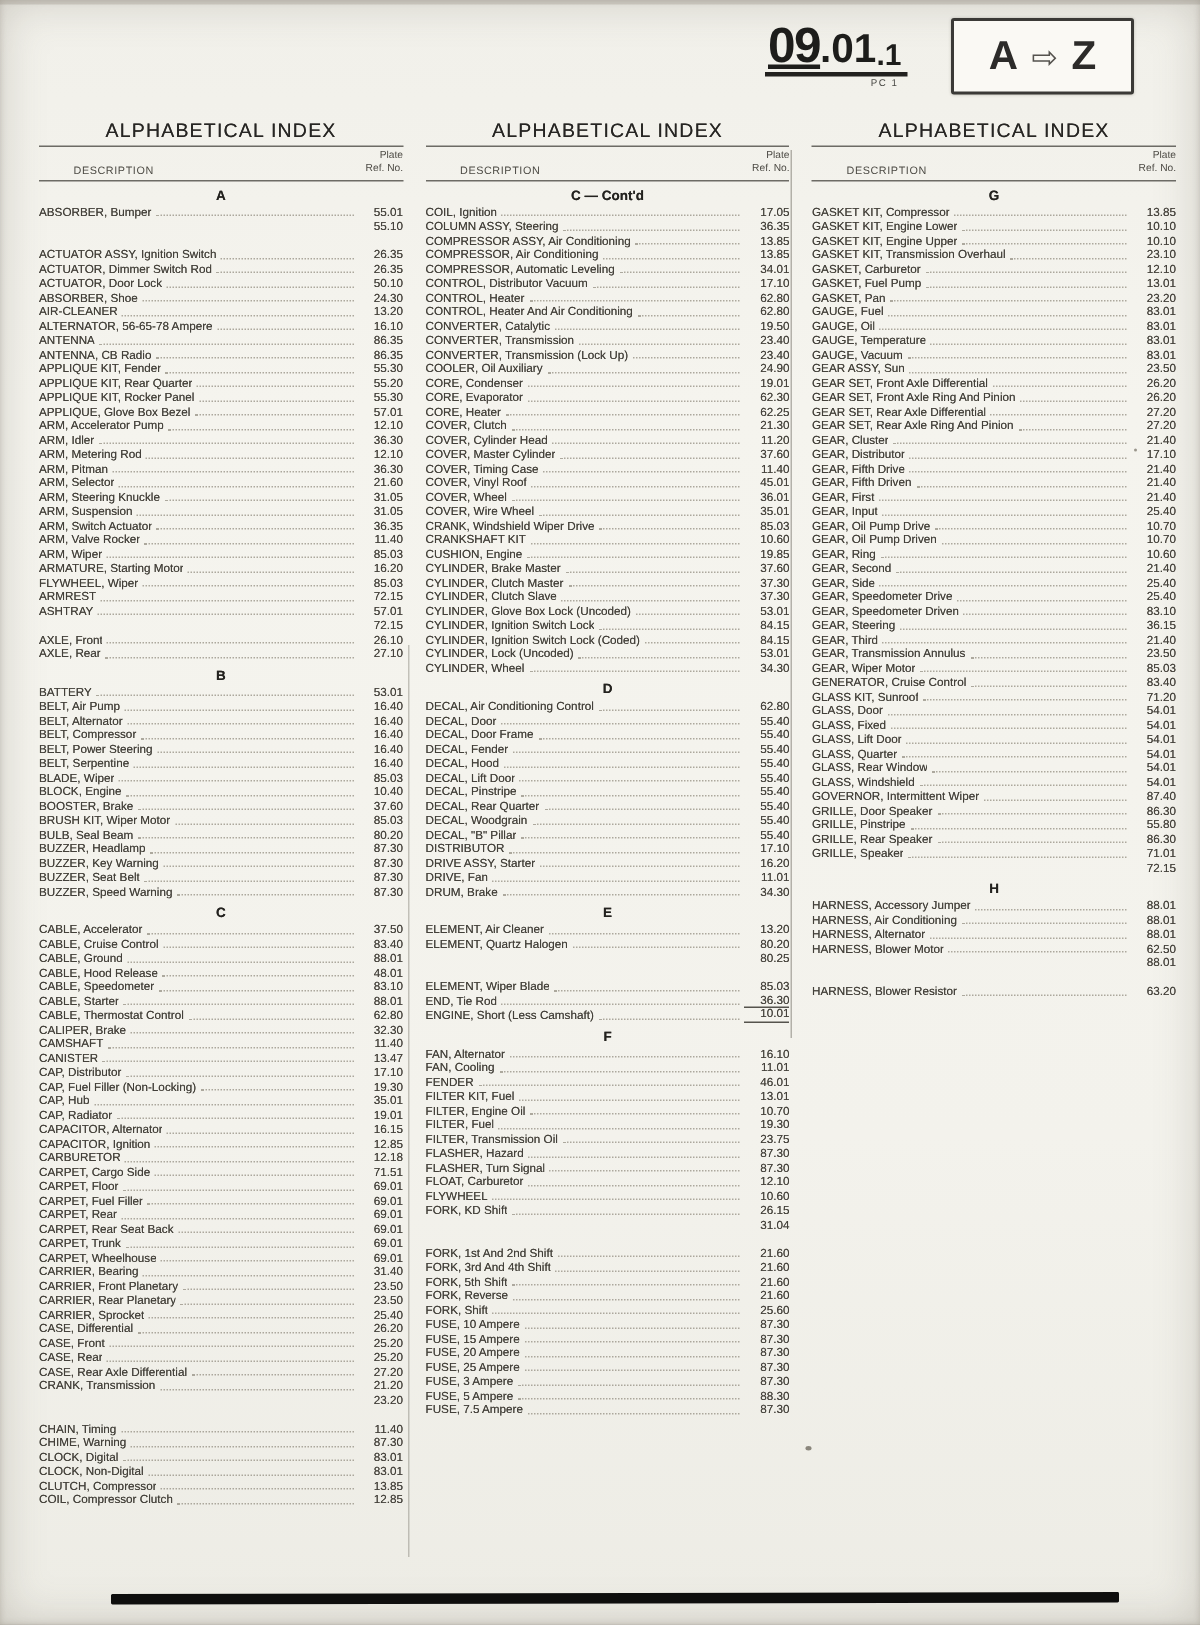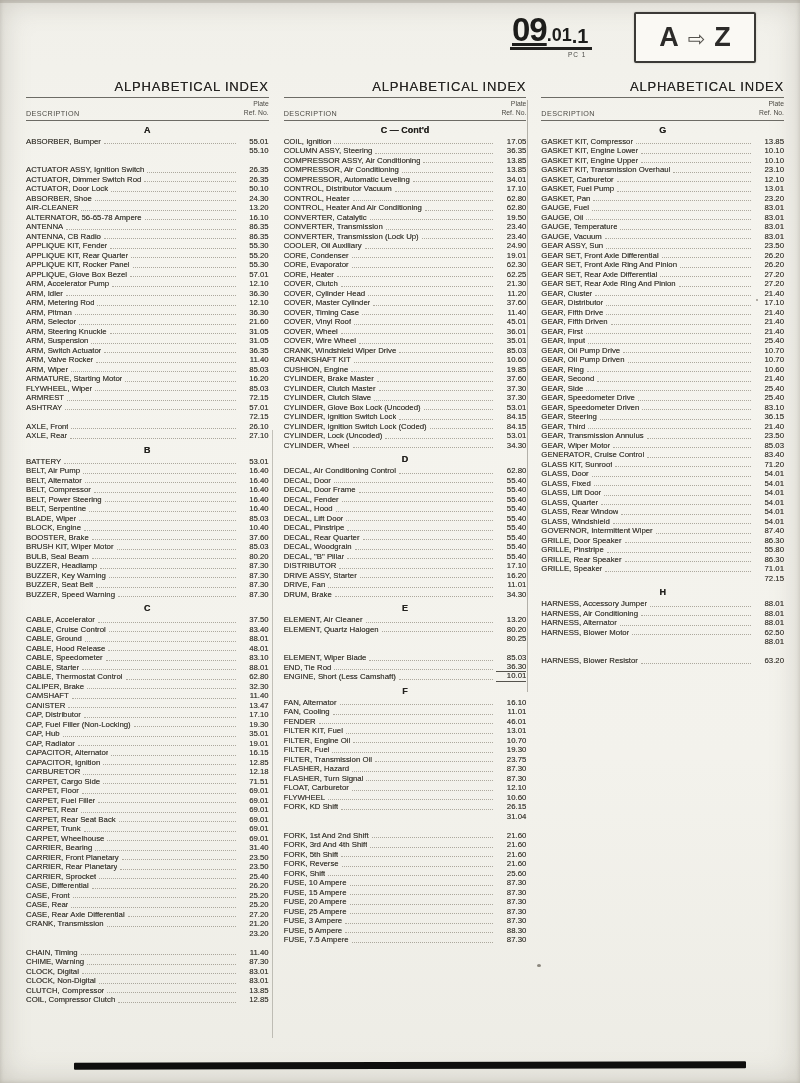--- a/index.html
+++ b/index.html
@@ -12,40 +12,40 @@
   .page{
     position:absolute;inset:0;
     background:linear-gradient(180deg,#f1f0ea 0%,#f5f4ee 25%,#f3f2ec 70%,#edece5 100%);
     box-shadow:inset 0 0 30px rgba(110,105,90,.28), inset 0 0 4px rgba(90,85,70,.25);
     overflow:hidden;
   }
   
   .code-block{position:absolute;top:13px;left:510px;color:#1d1d1b;}
   .code{font-weight:bold;border-bottom:3px solid #22211f;padding:0 4px 1px 2px;white-space:nowrap;line-height:1;}
   .code .big{font-size:33px;letter-spacing:-1px;text-decoration:underline;}
-  .code .mid{font-size:18px;}
+  .code .mid{font-size:27px;}
   .code .small{font-size:20px;vertical-align:-2px;}
   .code-sub{text-align:right;font-size:6.5px;color:#4a4a46;letter-spacing:1px;margin-top:1px;padding-right:6px;}
   .az-box{
     position:absolute;top:12px;left:634px;width:118px;height:47px;
     border:2.5px solid #3b3a37;background:#faf9f4;border-radius:2px;
     display:flex;align-items:center;justify-content:center;gap:9px;
     font-size:27px;font-weight:bold;color:#2c2b29;line-height:1;
     box-shadow:0 0 2px rgba(80,75,60,.3);
   }
   .az-box .arrow{font-size:21px;font-weight:normal;color:#55534e;margin-top:1px;}
   
   .cols{position:absolute;top:79px;left:26px;right:16px;display:flex;gap:15px;}
   .col{flex:1 1 0;min-width:0;color:#44413b;}
   .col-title{
-    text-align:right;font-size:13px;letter-spacing:.8px;color:#262523;
+    text-align:center;font-size:13px;letter-spacing:.8px;color:#262523;
     margin-bottom:3px;text-shadow:0 0 .4px #55524c;white-space:nowrap;
   }
   .rule{border-top:1.2px solid #55534d;opacity:.85;}
-  .col-head{display:flex;justify-content:space-between;align-items:flex-end;padding:2px 0 2px;}
+  .col-head{display:flex;justify-content:space-between;align-items:flex-end;padding:2px 0 2px;margin-left:23px;}
   .desc-h{font-size:7.2px;letter-spacing:.4px;color:#4c4a44;}
   .ref-h{font-size:6.8px;text-align:right;line-height:1.3;color:#4c4a44;}
   .sec-letter{text-align:center;font-weight:bold;font-size:9px;color:#23221f;margin:4px 0 2px;text-shadow:0 0 .4px #55524c;}
   .row{display:flex;align-items:flex-end;height:9.5px;line-height:9.5px;font-size:7.8px;white-space:nowrap;}
   .row .d{overflow:hidden;color:#43403a;text-shadow:0 0 .35px #6a675f;}
   .row .leader{flex:1 1 auto;border-bottom:1px dotted #9b968a;margin:0 3px 2px 3px;min-width:6px;opacity:.8;}
   .row .leader.hidden{visibility:hidden;}
   .row .r{flex:0 0 30px;text-align:right;color:#45423c;text-shadow:0 0 .35px #6a675f;}
   .row .r.u{border-bottom:1px solid #55534d;}
   .row.gap{visibility:hidden;}

